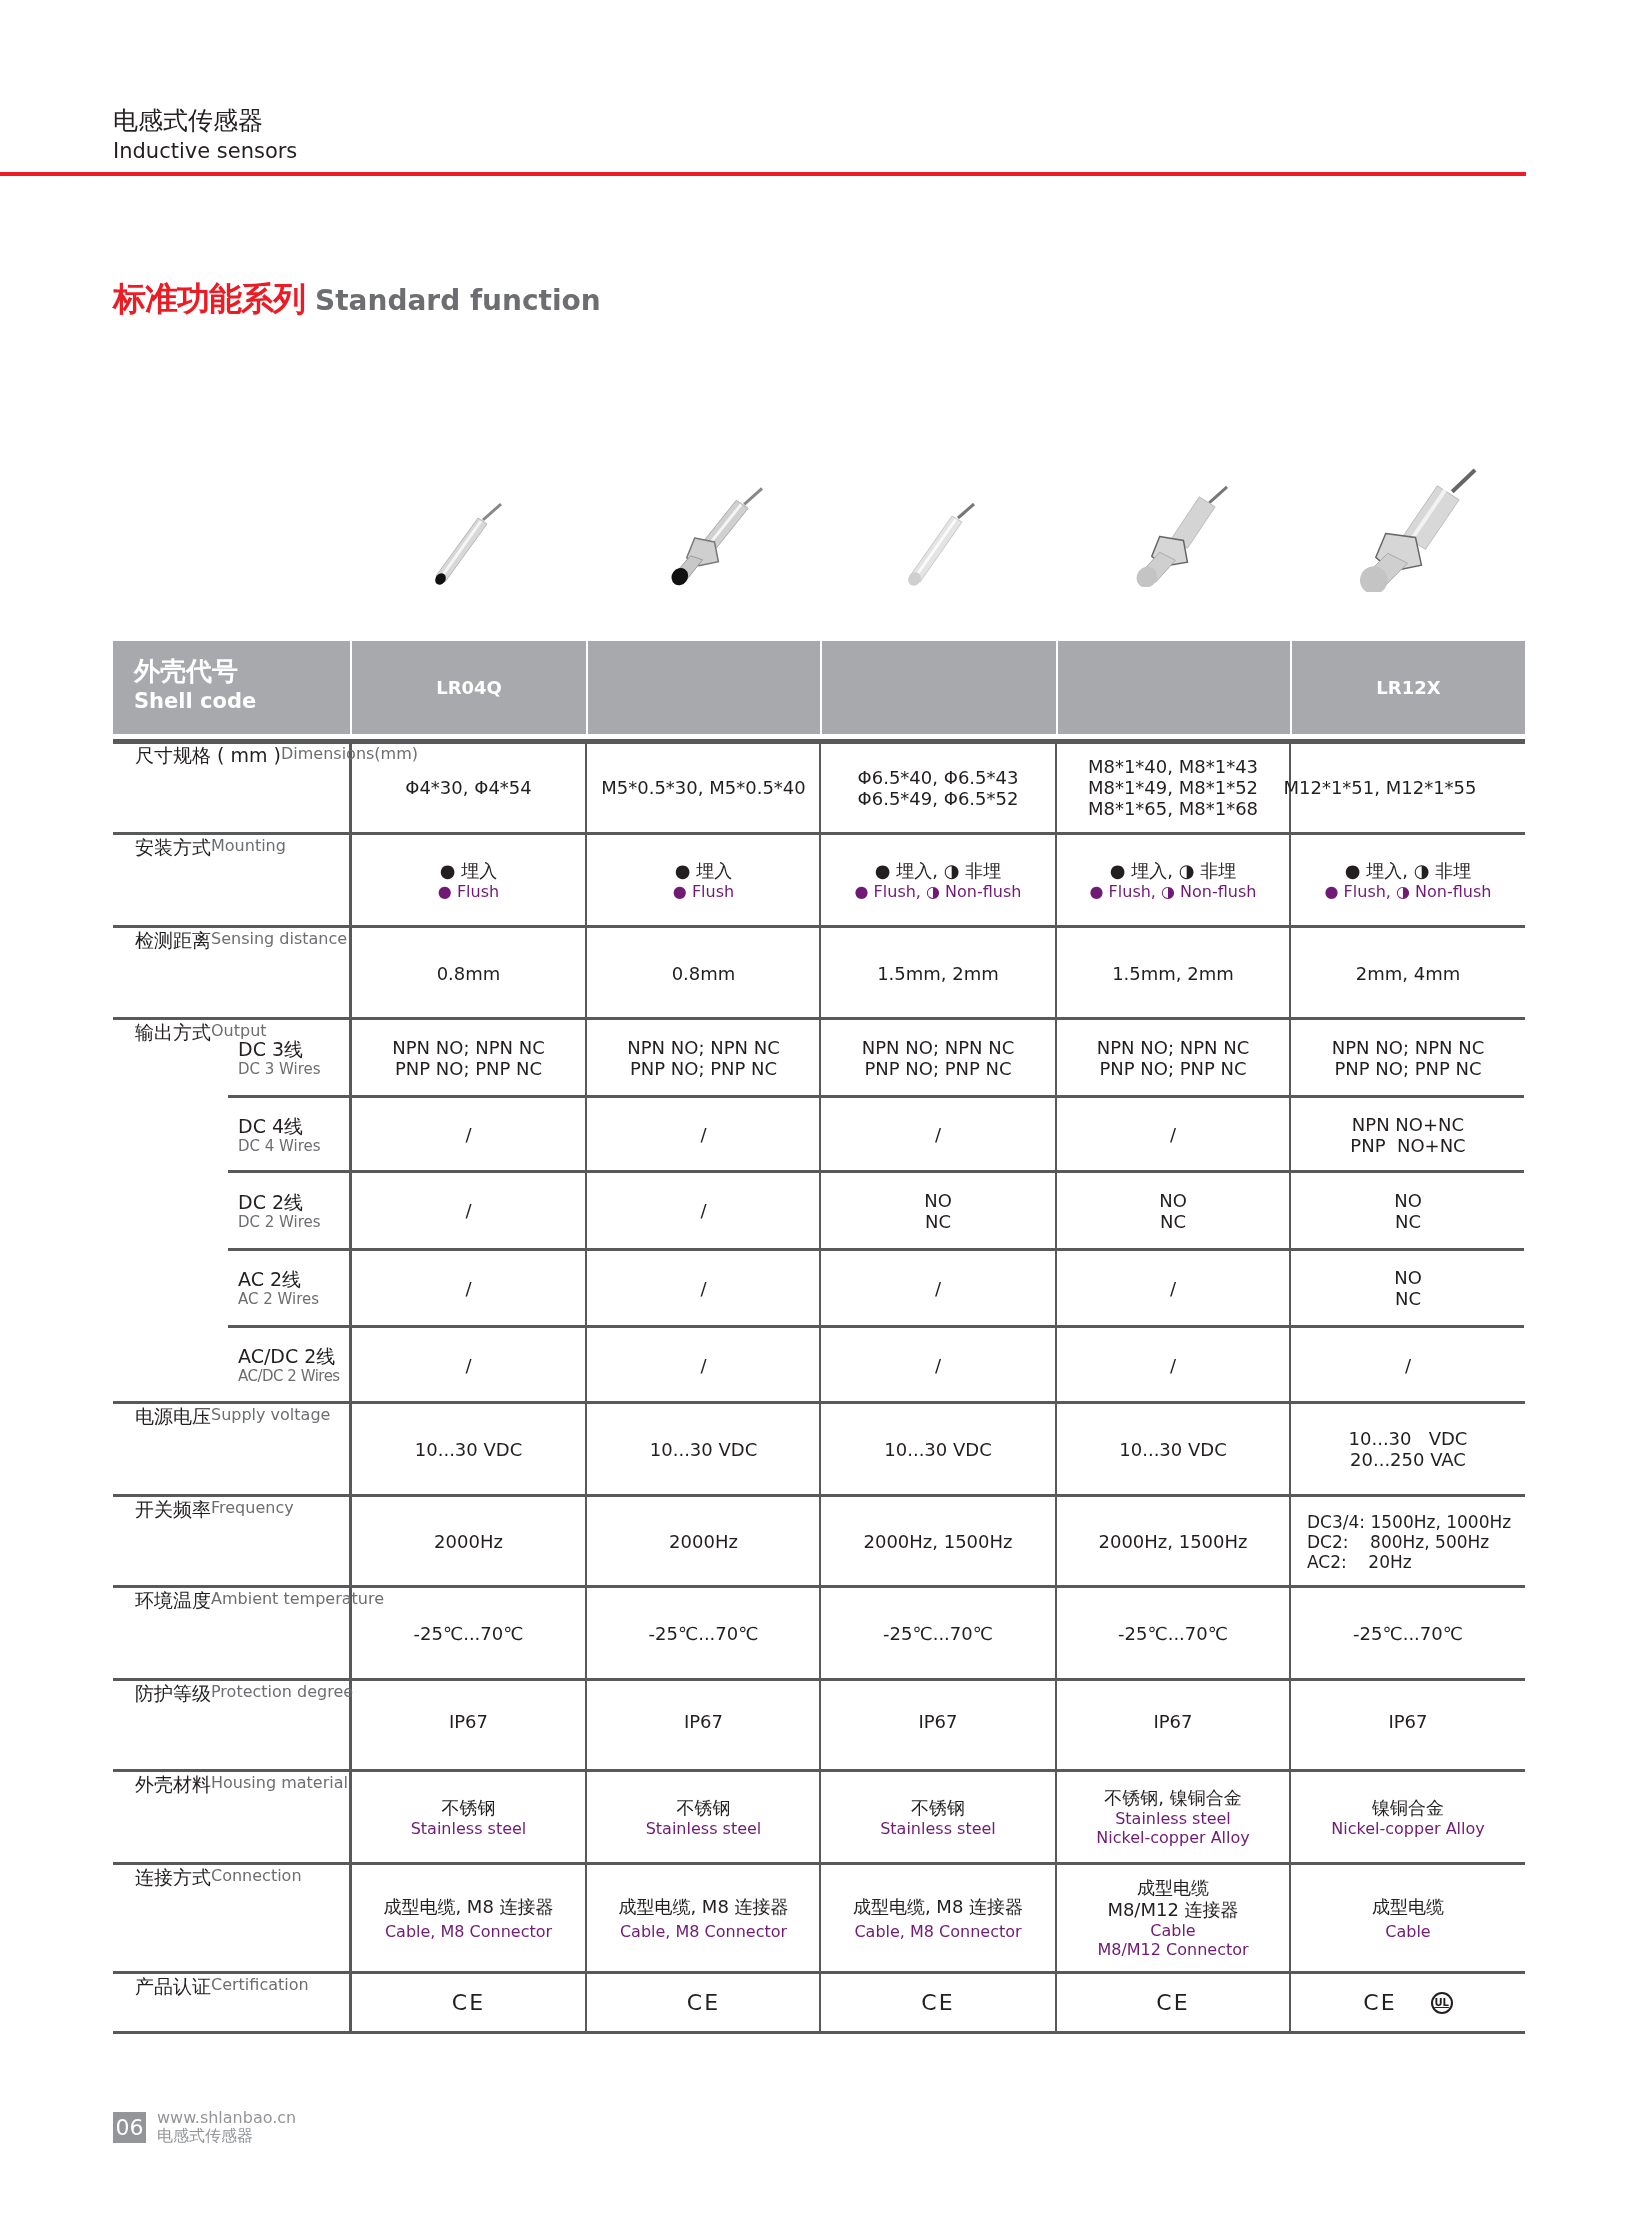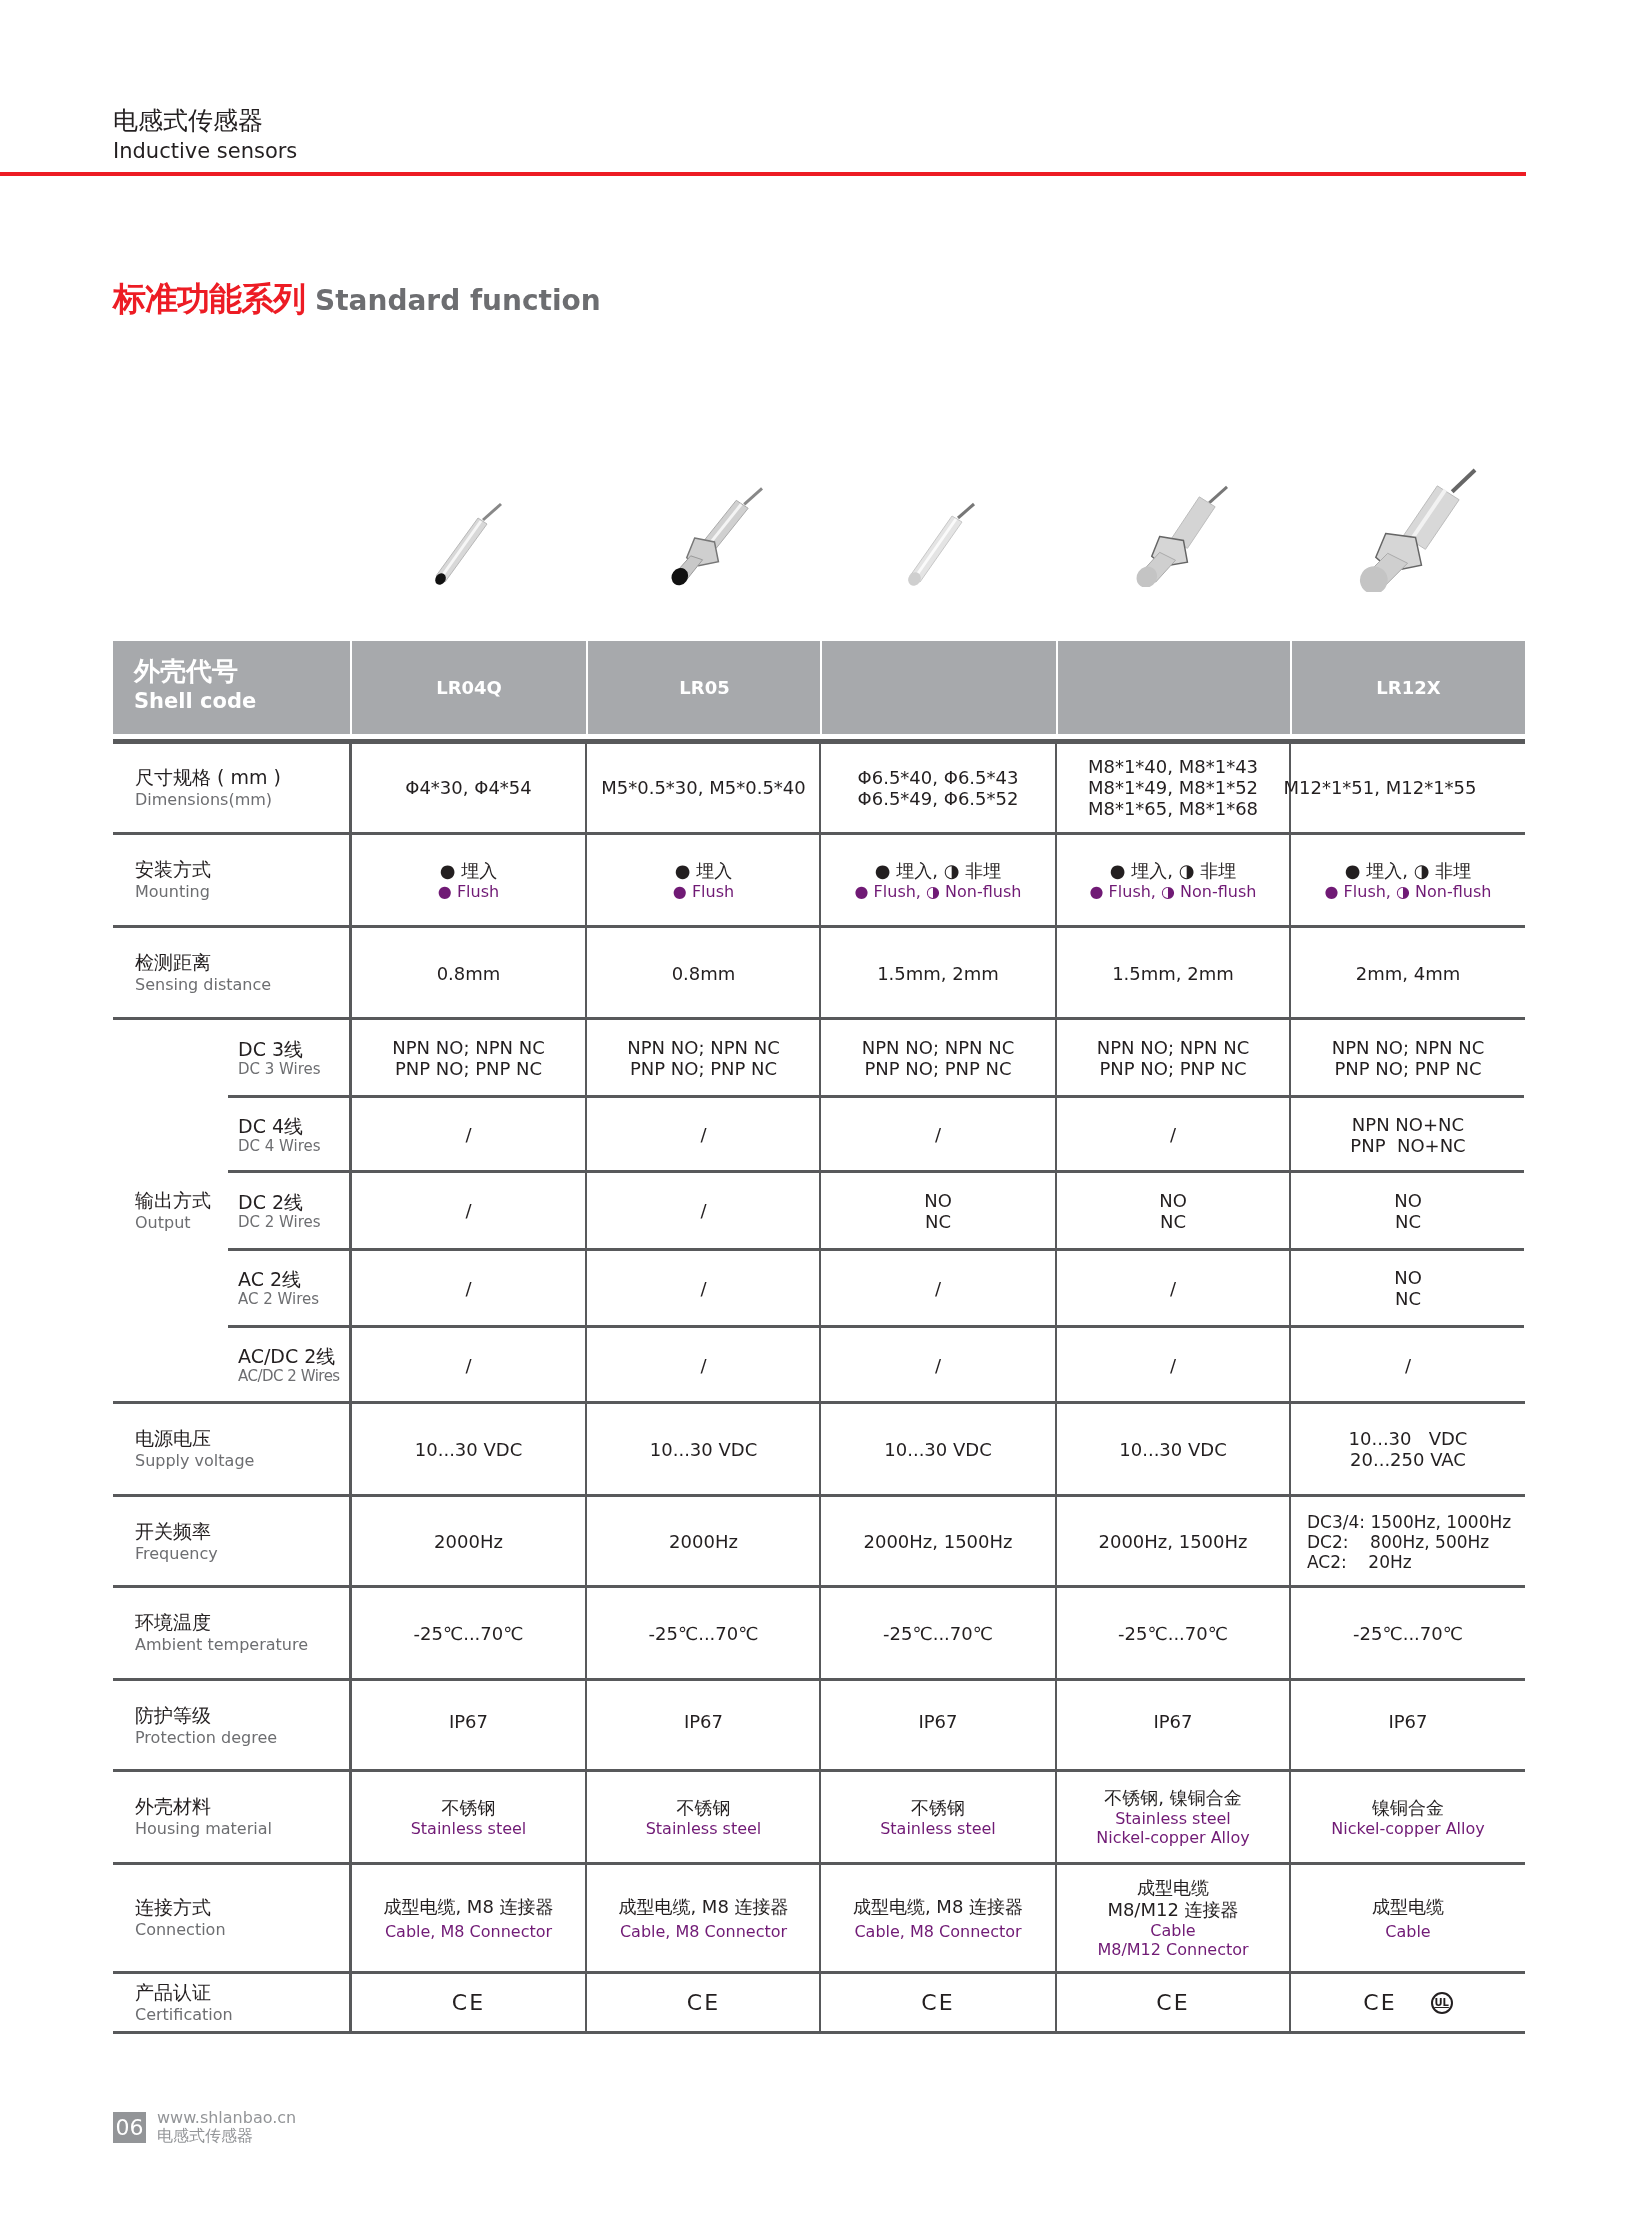--- a/index.html
+++ b/index.html
@@ -23,21 +23,21 @@
   .vline { position: absolute; width: 3px; background: #58595b; }
   .head { position: absolute; left: 0; top: 0; width: 1412px; height: 93px; background: #a7a9ac; }
   .head-label { position: absolute; left: 21px; top: 14px; color: #fff; font-weight: bold; }
   .head-label .cn { font-size: 26px; line-height: 32px; display:block; }
   .head-label .en { font-size: 21px; line-height: 28px; display:block; }
   .head-col { position: absolute; top: 0; height: 93px; display: flex; align-items: center; justify-content: center;
               color: #fff; font-weight: bold; font-size: 18px; }
   .head-sep { position: absolute; top: 0; width: 2px; height: 93px; background: #ffffff; }
   .thick { position: absolute; left: 0; top: 98px; width: 1412px; height: 5px; background: #58595b; }
 
-  .lbl { position: absolute; left: 22px; display: flex; flex-direction: column; justify-content: center; }
+  .lbl { position: absolute; left: 22px; display: flex; flex-direction: row; justify-content: center; }
   .lbl .cn { font-size: 19px; line-height: 24px; color: #231f20; }
   .lbl .en { font-size: 16px; line-height: 22px; color: #6d6e71; }
   .sublbl { position: absolute; left: 125px; display: flex; flex-direction: column; justify-content: center; }
   .sublbl .cn { font-size: 19px; line-height: 22px; color: #231f20; }
   .sublbl .en { font-size: 15px; line-height: 18px; color: #6d6e71; }
   .cell { position: absolute; display: flex; flex-direction: column; align-items: center; justify-content: center;
           text-align: center; font-size: 18px; line-height: 21px; color: #231f20; }
   .cell .main { white-space: pre; }
   .cell .sub { font-size: 16px; line-height: 19px; color: #701a75; white-space: pre; }
   .cell .cn2 { font-size: 18px; line-height: 22px; color: #231f20; white-space: pre; }
@@ -107,21 +107,20 @@
     <div class="head-label">
       <span class="cn">外壳代号</span>
       <span class="en">Shell code</span>
     </div>
     <div class="head-sep" style="left:237px;"></div>
     <div class="head-sep" style="left:473px;"></div>
     <div class="head-sep" style="left:707px;"></div>
     <div class="head-sep" style="left:943px;"></div>
     <div class="head-sep" style="left:1177px;"></div>
     <div class="head-col" style="left:239px;width:234px;">LR04Q</div>
-    <div class="head-col" style="left:475px;width:233px;">LR05</div>
     <div class="head-col" style="left:1179px;width:233px;">LR12X</div>
   </div>
   <div class="thick"></div>
 
   <div class="vline" style="left:236px;top:102px;height:1291px;"></div>
   <div class="vline" style="left:472px;top:102px;height:1291px;width:2px;"></div>
   <div class="vline" style="left:706px;top:102px;height:1291px;width:2px;"></div>
   <div class="vline" style="left:942px;top:102px;height:1291px;width:2px;"></div>
   <div class="vline" style="left:1176px;top:102px;height:1291px;width:2px;"></div>
 

